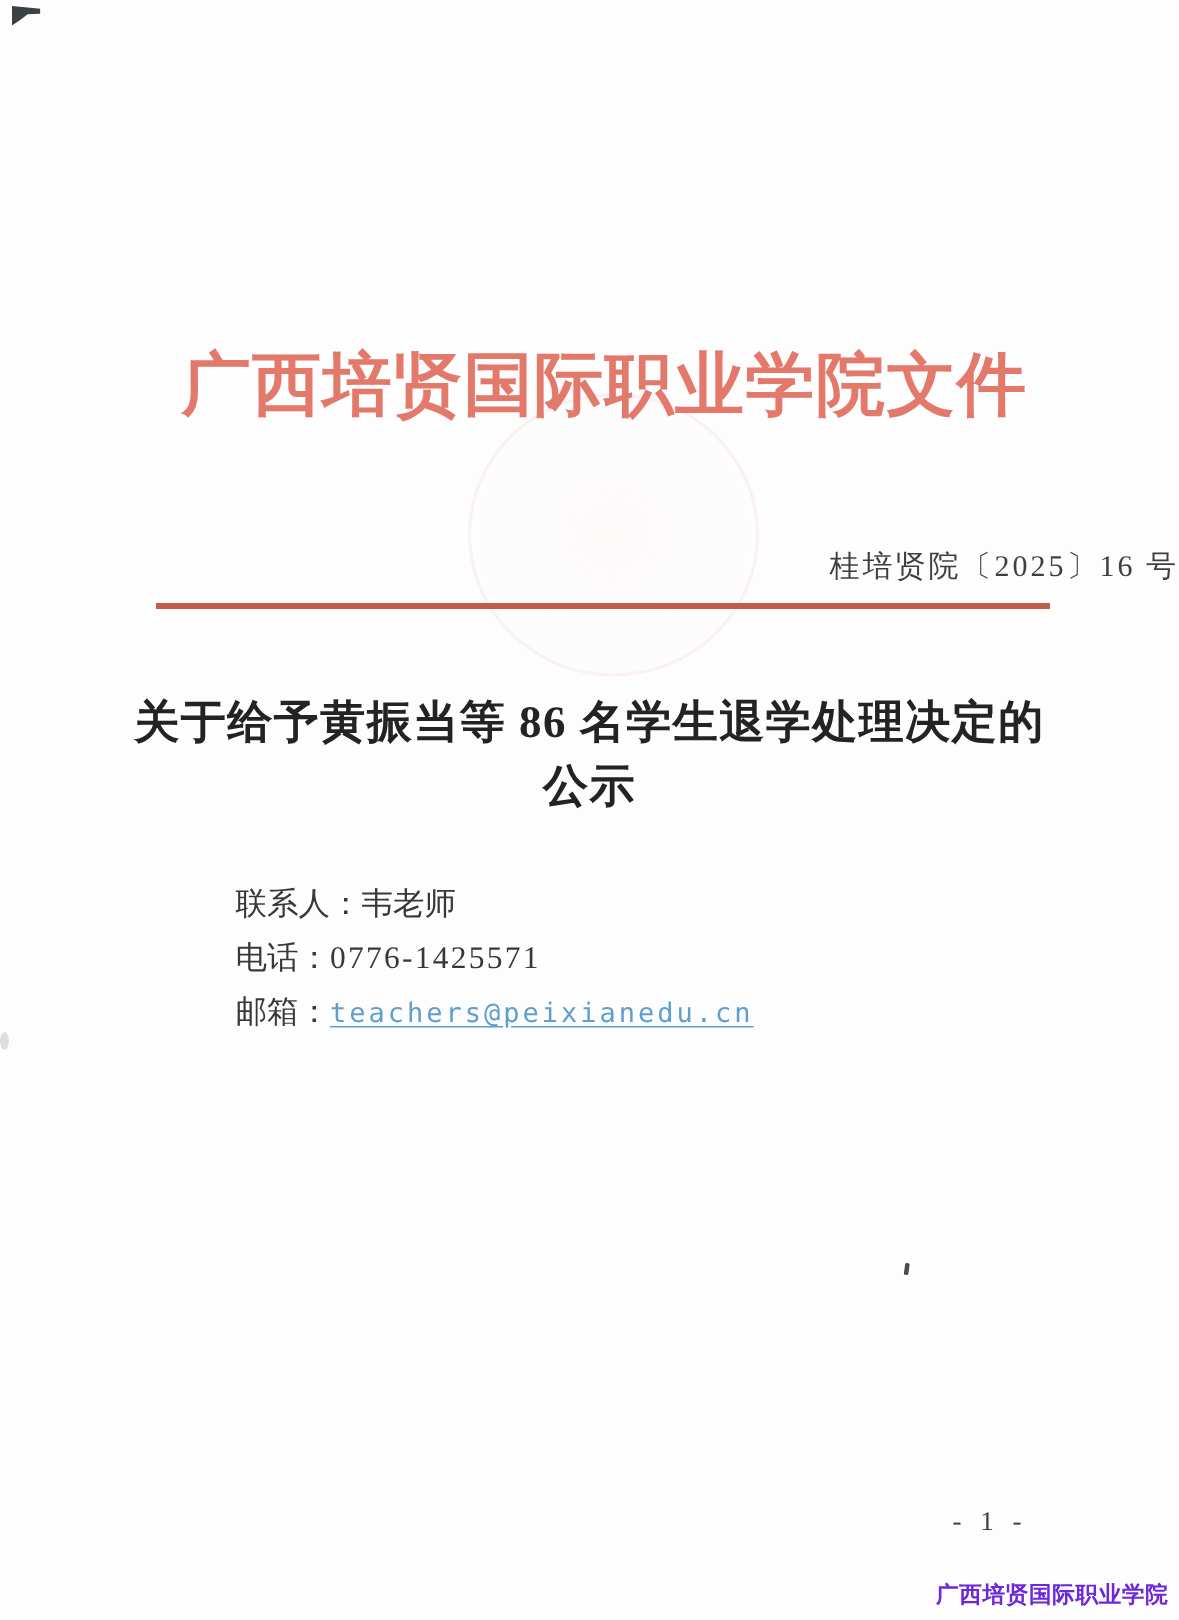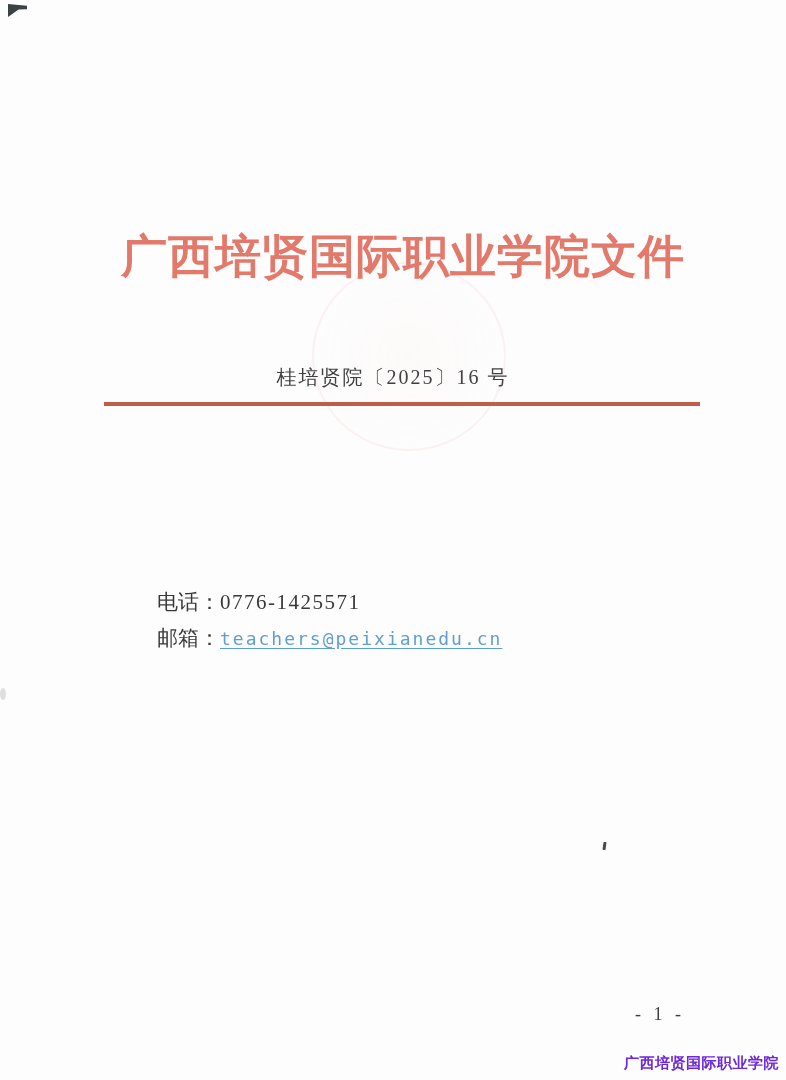--- a/index.html
+++ b/index.html
@@ -66,21 +66,21 @@
     font-size: 46px;
     font-weight: bold;
     letter-spacing: 1px;
     white-space: nowrap;
   }
   .doc-number {
     position: absolute;
     left: 0;
     top: 364px;
     width: 786px;
-    text-align: center;
+    text-align: right;
     font-size: 20px;
     letter-spacing: 2px;
     color: #3f3f3f;
   }
   .red-rule {
     position: absolute;
     left: 104px;
     top: 402px;
     width: 596px;
     height: 4px;
@@ -157,25 +157,30 @@
 
   <div class="corner-mark"></div>
   <div class="seal-watermark"></div>
 
   <h1 class="org-title" style="color: rgb(226, 121, 107);">广西培贤国际职业学院文件</h1>
 
   <div class="doc-number">桂培贤院〔2025〕16 号</div>
 
   <div class="red-rule" style="background: rgb(194, 92, 74);"></div>
 
+  <h2 class="notice-title">
+    <span class="title-line">关于给予黄振当等 86 名学生退学处理决定的</span>
+    <span class="title-line">公示</span>
+  </h2>
 
   <div class="body-text">
 
 
 
+    <div class="contact-line"><span>联系人：</span><span>韦老师</span></div>
 
     <div class="contact-line"><span>电话：</span><span class="phone-value">0776-1425571</span></div>
 
     <div class="contact-line"><span>邮箱：</span><a class="email-link" href="#" style="color: rgb(94, 159, 208);">teachers@peixianedu.cn</a></div>
 
   </div>
 
   <div class="page-number">- 1 -</div>
 
   <div class="footer-org">广西培贤国际职业学院</div>

